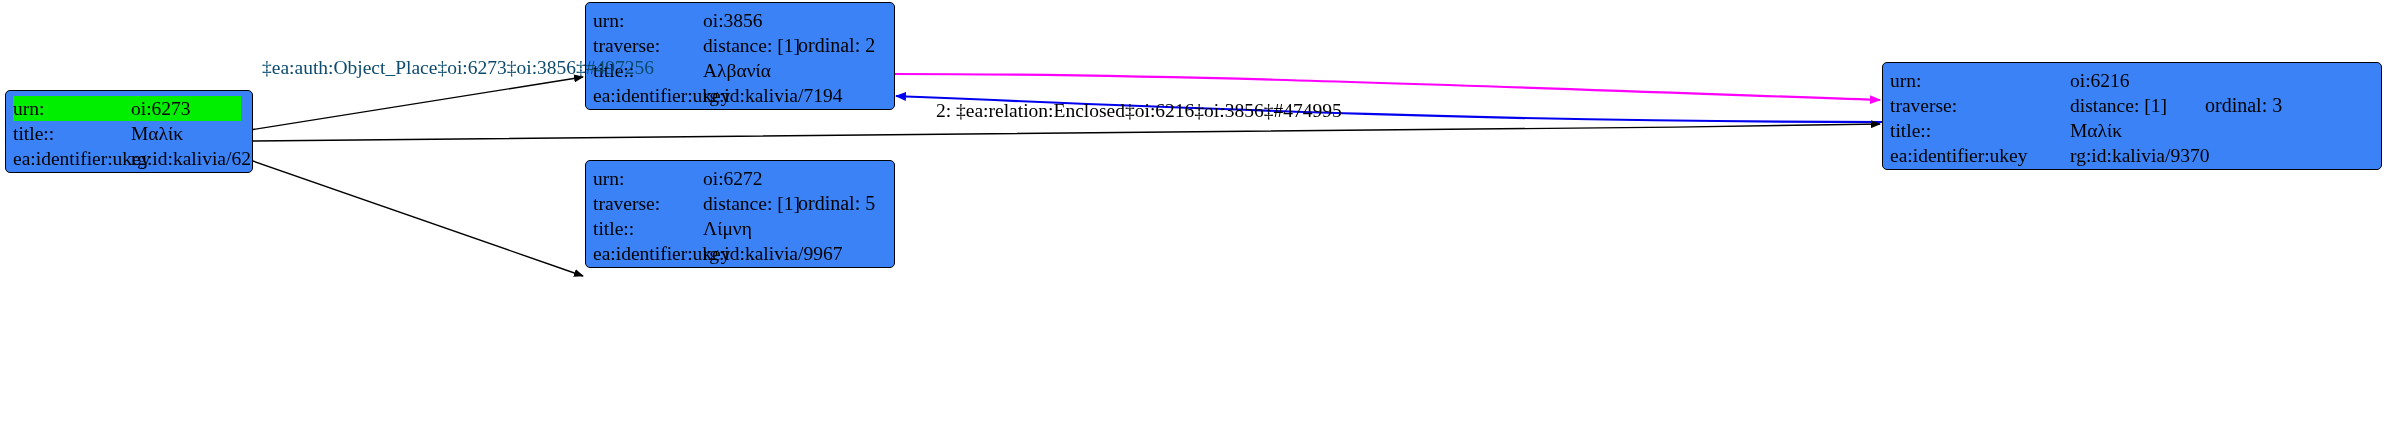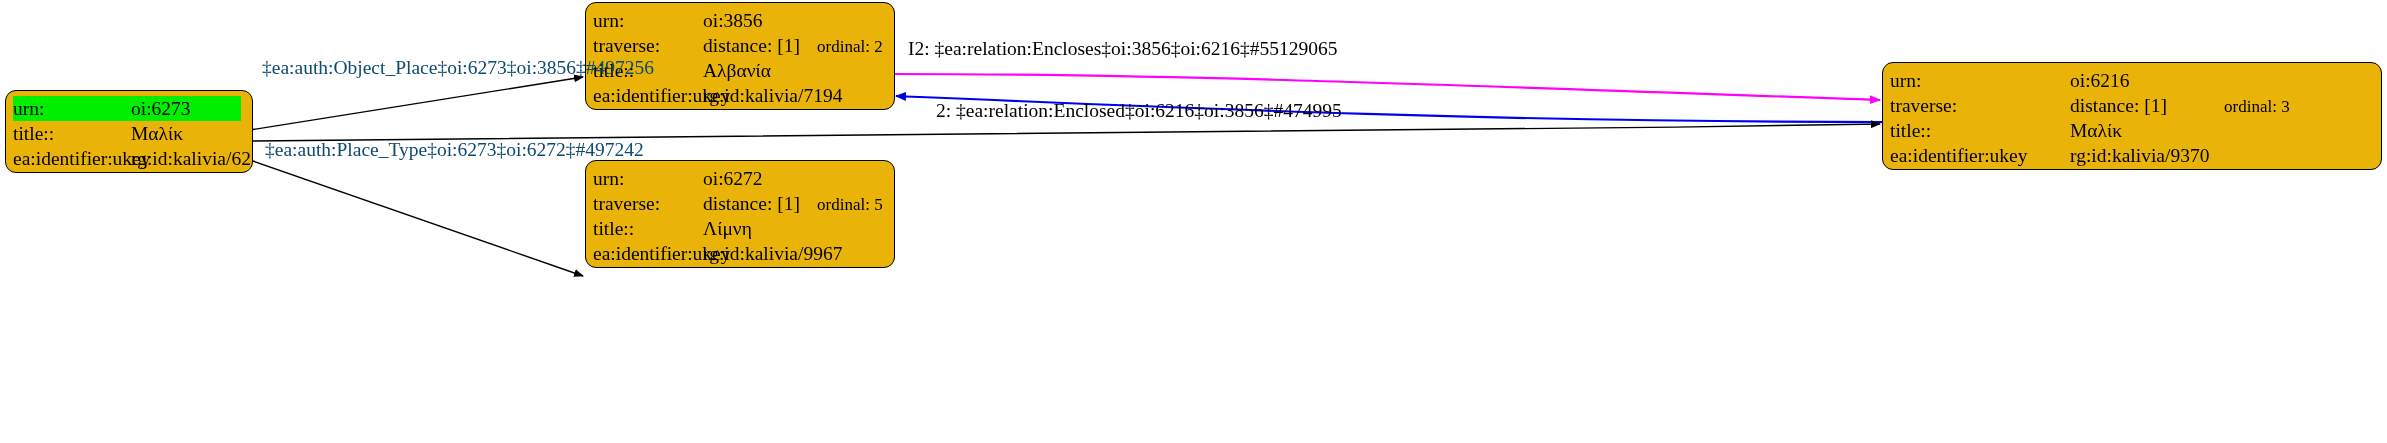--- a/index.html
+++ b/index.html
@@ -19,22 +19,22 @@
     position: absolute;
     left: 0; top: 0;
     width: 2387px;
     height: 443px;
     pointer-events: none;
   }
   .node {
     position: absolute;
     box-sizing: border-box;
     border: 1.2px solid #000000;
-    border-radius: 11px;
-    background: #eab308;
+    border-radius: 5px;
+    background: #3b82f6;
     padding: 5px 7px;
     overflow: hidden;
   }
   .node-row {
     display: flex;
     align-items: baseline;
     height: 25px;
     line-height: 25px;
     white-space: nowrap;
   }
@@ -45,21 +45,21 @@
   .cell-val {
     font-size: 19.5px;
     color: #000000;
     font-family: Liberation Serif, serif;
   }
   .row-highlight .cell-key,
   .row-highlight .cell-val {
     background: #00ee00;
   }
   .cell-key.hl, .cell-val.hl { background: #00ee00; }
-  .val-extra { font-size: 17px; margin-left: 19px; }
+  .val-extra { font-size: 20px; }
   .edge-label {
     position: absolute;
     font-size: 19.5px;
     color: #0c4a6e;
     white-space: nowrap;
   }
   .caption {
     position: absolute;
     font-size: 19.5px;
     color: #000000;
@@ -181,21 +181,19 @@
       <span class="cell-val">rg:id:kalivia/9967</span>
     </div>
     <div class="node-row">
       <span class="cell-key" style="width:110px;">ea:obj-type:</span>
       <span class="cell-val">auth-concept</span>
     </div>
   </div>
 
   <div class="edge-label" style="left:262px; top:57px;">‡ea:auth:Object_Place‡oi:6273‡oi:3856‡#497256</div>
 
-  <div class="edge-label" style="left:908px; top:38px; color:#000000;">I2: ‡ea:relation:Encloses‡oi:3856‡oi:6216‡#55129065</div>
 
   <div class="edge-label" style="left:936px; top:100px; color:#000000;">2: ‡ea:relation:Enclosed‡oi:6216‡oi:3856‡#474995</div>
 
 
-  <div class="edge-label" style="left:265px; top:139px;">‡ea:auth:Place_Type‡oi:6273‡oi:6272‡#497242</div>
 
 
 </div>
 
 </body></html>

